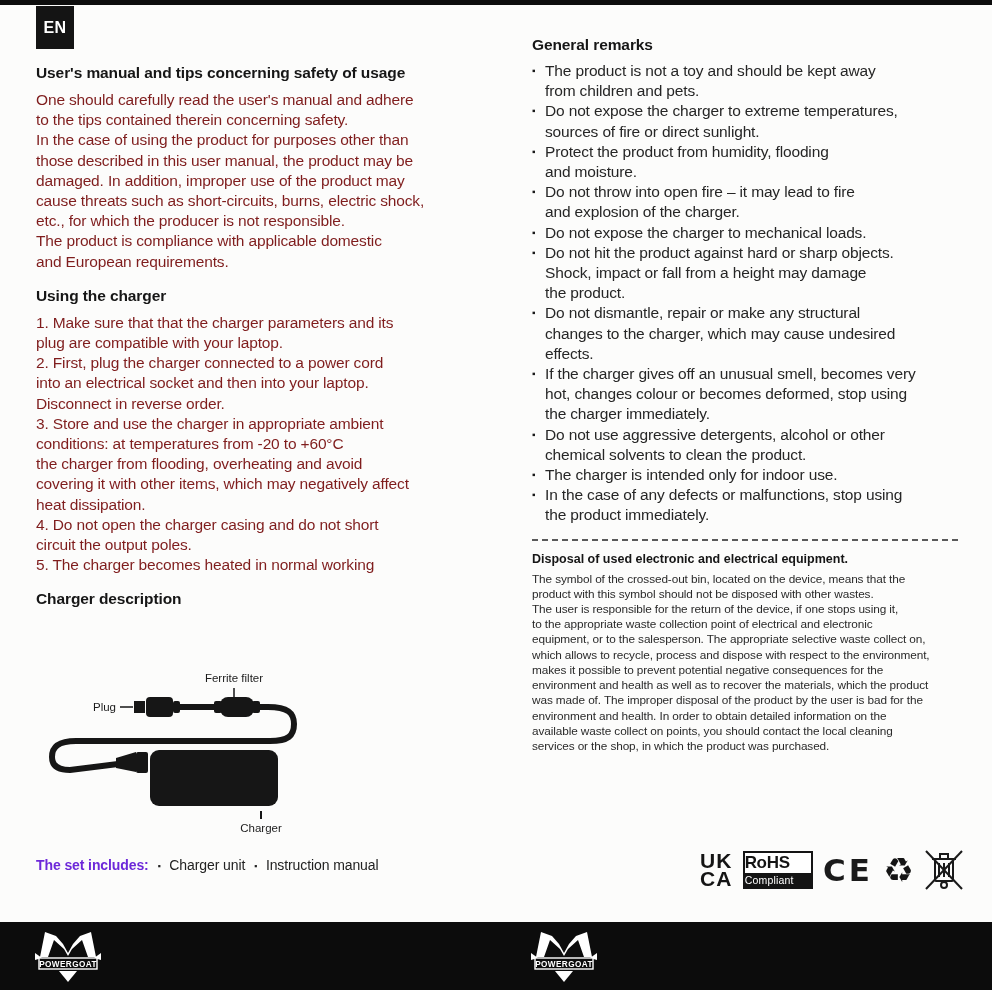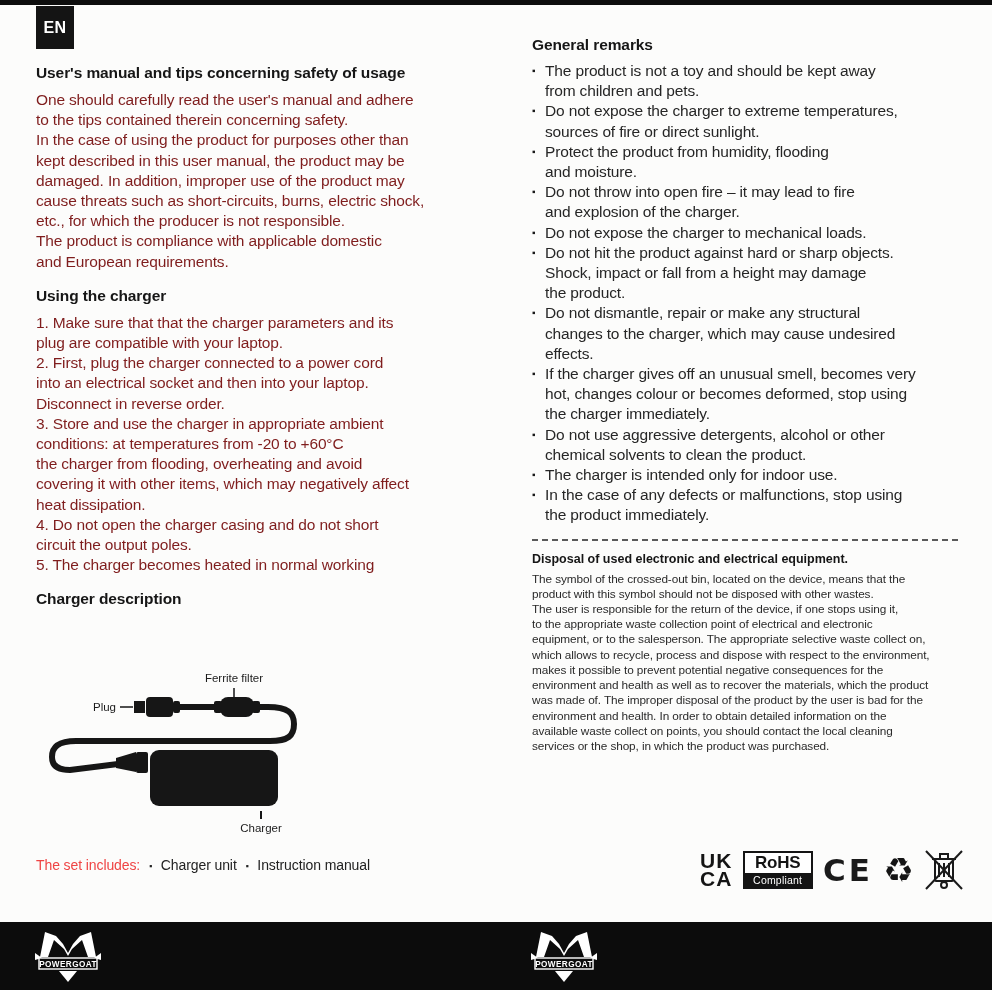--- a/index.html
+++ b/index.html
@@ -41,29 +41,29 @@
   }
   .disposal-title{font-size:12.5px;font-weight:bold;margin-top:11px;color:#161616;}
   .small-lines{font-size:11.8px;line-height:15.2px;letter-spacing:-.1px;margin-top:6px;color:#2a2a2a;}
   
   .diagram{position:absolute;left:24px;top:660px;width:380px;height:186px;}
   
   .set-includes{
     position:absolute;left:36px;top:857px;font-size:14px;color:#222;
     letter-spacing:-.1px;
   }
-  .set-includes .lbl{font-weight:normal;color:#ef4444;}
+  .set-includes .lbl{font-weight:bold;color:#6d28d9;}
   .set-includes .sbullet{font-size:9px;vertical-align:1.5px;padding:0 5px;}
   
   .marks{
     position:absolute;left:700px;top:845px;width:266px;height:50px;
     display:flex;align-items:center;justify-content:space-between;
   }
   .ukca{font-weight:bold;font-size:21px;line-height:18px;letter-spacing:1px;color:#141414;}
-  .rohs{width:66px;border:2px solid #141414;text-align:center;background:#fff;}
+  .rohs{width:66px;border:2px solid #141414;text-align:left;background:#fff;}
   .rohs .r-top{font-weight:bold;font-size:17px;line-height:20px;color:#141414;letter-spacing:-.3px;}
   .rohs .r-bot{background:#141414;color:#fff;font-size:10.5px;line-height:14px;letter-spacing:.2px;}
   .ce{font-weight:bold;font-size:31px;color:#1a1a1a;letter-spacing:3px;font-family:"DejaVu Sans",sans-serif;}
   .recycle{font-size:34px;color:#141414;line-height:34px;font-family:"DejaVu Sans",sans-serif;}
   
   .footer{position:absolute;left:0;top:922px;width:992px;height:68px;background:#0c0c0c;}
   .goat{position:absolute;top:5px;width:72px;height:58px;}
   .goat.g1{left:32px;} .goat.g2{left:528px;}
 </style>
 </head>
@@ -74,21 +74,21 @@
   <div class="lang-badge">
     <span>EN</span>
   </div>
 
   <div class="col-left">
     <h3>User's manual and tips concerning safety of usage</h3>
     <div class="body-lines mt8">
       <div>One should carefully read the user's manual and adhere</div>
         <div>to the tips contained therein concerning safety.</div>
         <div>In the case of using the product for purposes other than</div>
-        <div>kept described in this user manual, the product may be</div>
+        <div>those described in this user manual, the product may be</div>
         <div>damaged. In addition, improper use of the product may</div>
         <div>cause threats such as short-circuits, burns, electric shock,</div>
         <div>etc., for which the producer is not responsible.</div>
         <div>The product is compliance with applicable domestic</div>
         <div>and European requirements.</div>
     </div>
 
     <h3 class="mt14">Using the charger</h3>
     <div class="body-lines mt8">
       <div>1. Make sure that that the charger parameters and its</div>

